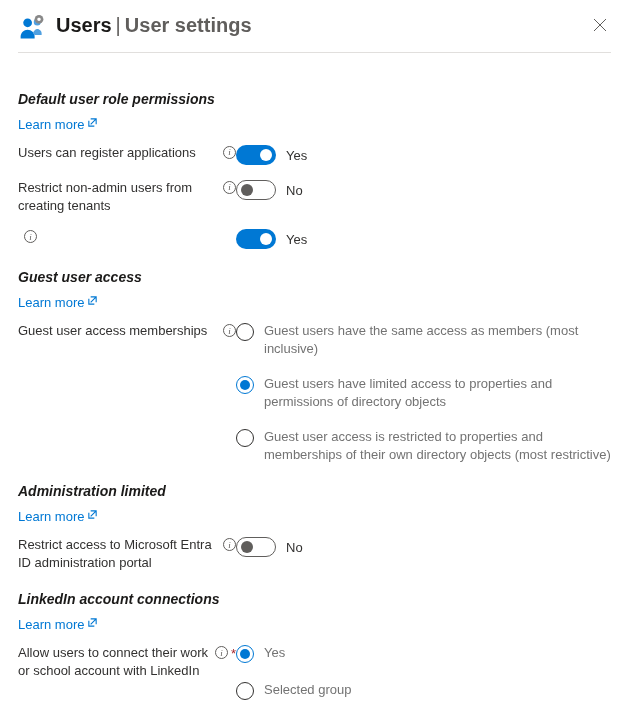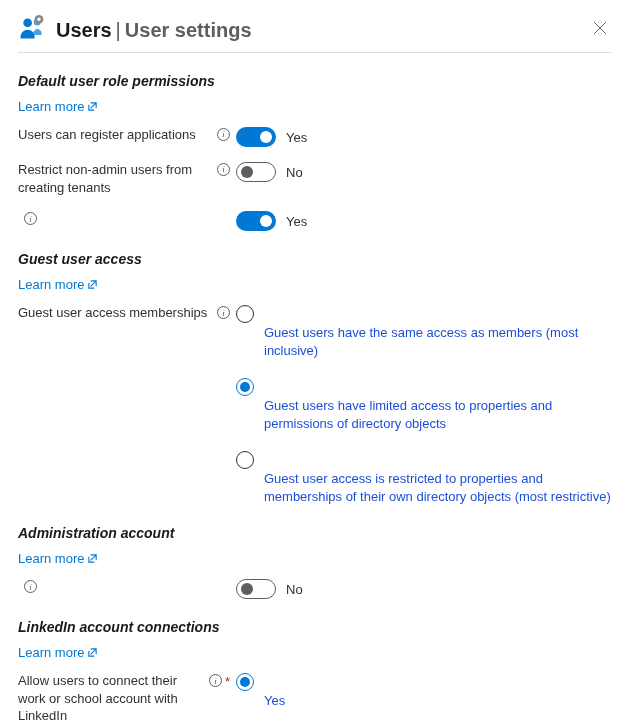--- a/index.html
+++ b/index.html
@@ -9,24 +9,24 @@
       color: #323130;
       width: 629px;
       background: #ffffff;
       padding: 0;
     }
     .panel {
       padding: 14px 18px 18px 18px;
     }
     .header {
       display: flex;
-      align-items: flex-end;
+      align-items: flex-start;
       padding-bottom: 10px;
       border-bottom: 1px solid #e1dfdd;
-      margin-bottom: 20px;
+      margin-bottom: 38px;
     }
     .header-icon {
       width: 28px;
       height: 28px;
       margin-right: 10px;
       flex-shrink: 0;
     }
     .header-title {
       font-size: 20px;
       font-weight: 600;
@@ -58,38 +58,37 @@
       margin-top: 20px;
       margin-bottom: 10px;
       font-style: italic;
     }
     .section-header.first { margin-top: 4px; }
     .learn-more {
       color: #0078d4;
       font-size: 13px;
       cursor: pointer;
       display: inline-flex;
-      align-items: center;
+      align-items: flex-start;
       gap: 3px;
       margin-bottom: 12px;
     }
     .learn-more svg { width: 11px; height: 11px; }
     .row {
       display: flex;
       align-items: flex-start;
       margin-bottom: 14px;
     }
     .row-label {
       width: 218px;
       flex-shrink: 0;
       display: flex;
       align-items: flex-start;
       color: #323130;
       line-height: 1.35;
-      padding-right: 6px;
     }
     .row-label-text { flex: 1; }
     .info-icon {
       width: 13px;
       height: 13px;
       border: 1px solid #605e5c;
       border-radius: 50%;
       display: inline-flex;
       align-items: center;
       justify-content: center;
@@ -163,24 +162,23 @@
       width: 10px;
       height: 10px;
       background: #0078d4;
       border-radius: 50%;
       position: absolute;
       top: 50%;
       left: 50%;
       transform: translate(-50%, -50%);
     }
     .radio-label {
-      color: #1d4ed8;
+      color: #737373;
       line-height: 1.35;
       flex: 1;
-      margin-top: 20px;
     }
   </style>
 </head>
 <body>
 
 <div class="panel">
 
   <div class="header">
     <span class="header-icon">
       <svg viewBox="0 0 32 32">
@@ -277,30 +275,31 @@
         <span class="radio-label">Guest users have limited access to properties and permissions of directory objects</span>
       </div>
       <div class="radio-option">
         <div class="radio"></div>
         <span class="radio-label">Guest user access is restricted to properties and memberships of their own directory objects (most restrictive)</span>
       </div>
     </div>
   </div>
 
   
-  <div class="section-header">Administration account</div>
+  <div class="section-header">Administration limited</div>
   <a class="learn-more">
     <span>Learn more</span>
     <svg viewBox="0 0 12 12">
         <path d="M4 2h6v6M10 2L4 8M2 4v6h6" fill="none" stroke="#0078d4" stroke-width="1.2"></path>
       </svg>
   </a>
 
   <div class="row">
     <div class="row-label">
+      <span class="row-label-text">Restrict access to Microsoft Entra ID administration portal</span>
       <span class="info-icon">i</span>
     </div>
     <div class="control">
       <div class="toggle off">
           <div class="knob"></div>
         </div>
       <span class="toggle-label">No</span>
     </div>
   </div>
 

